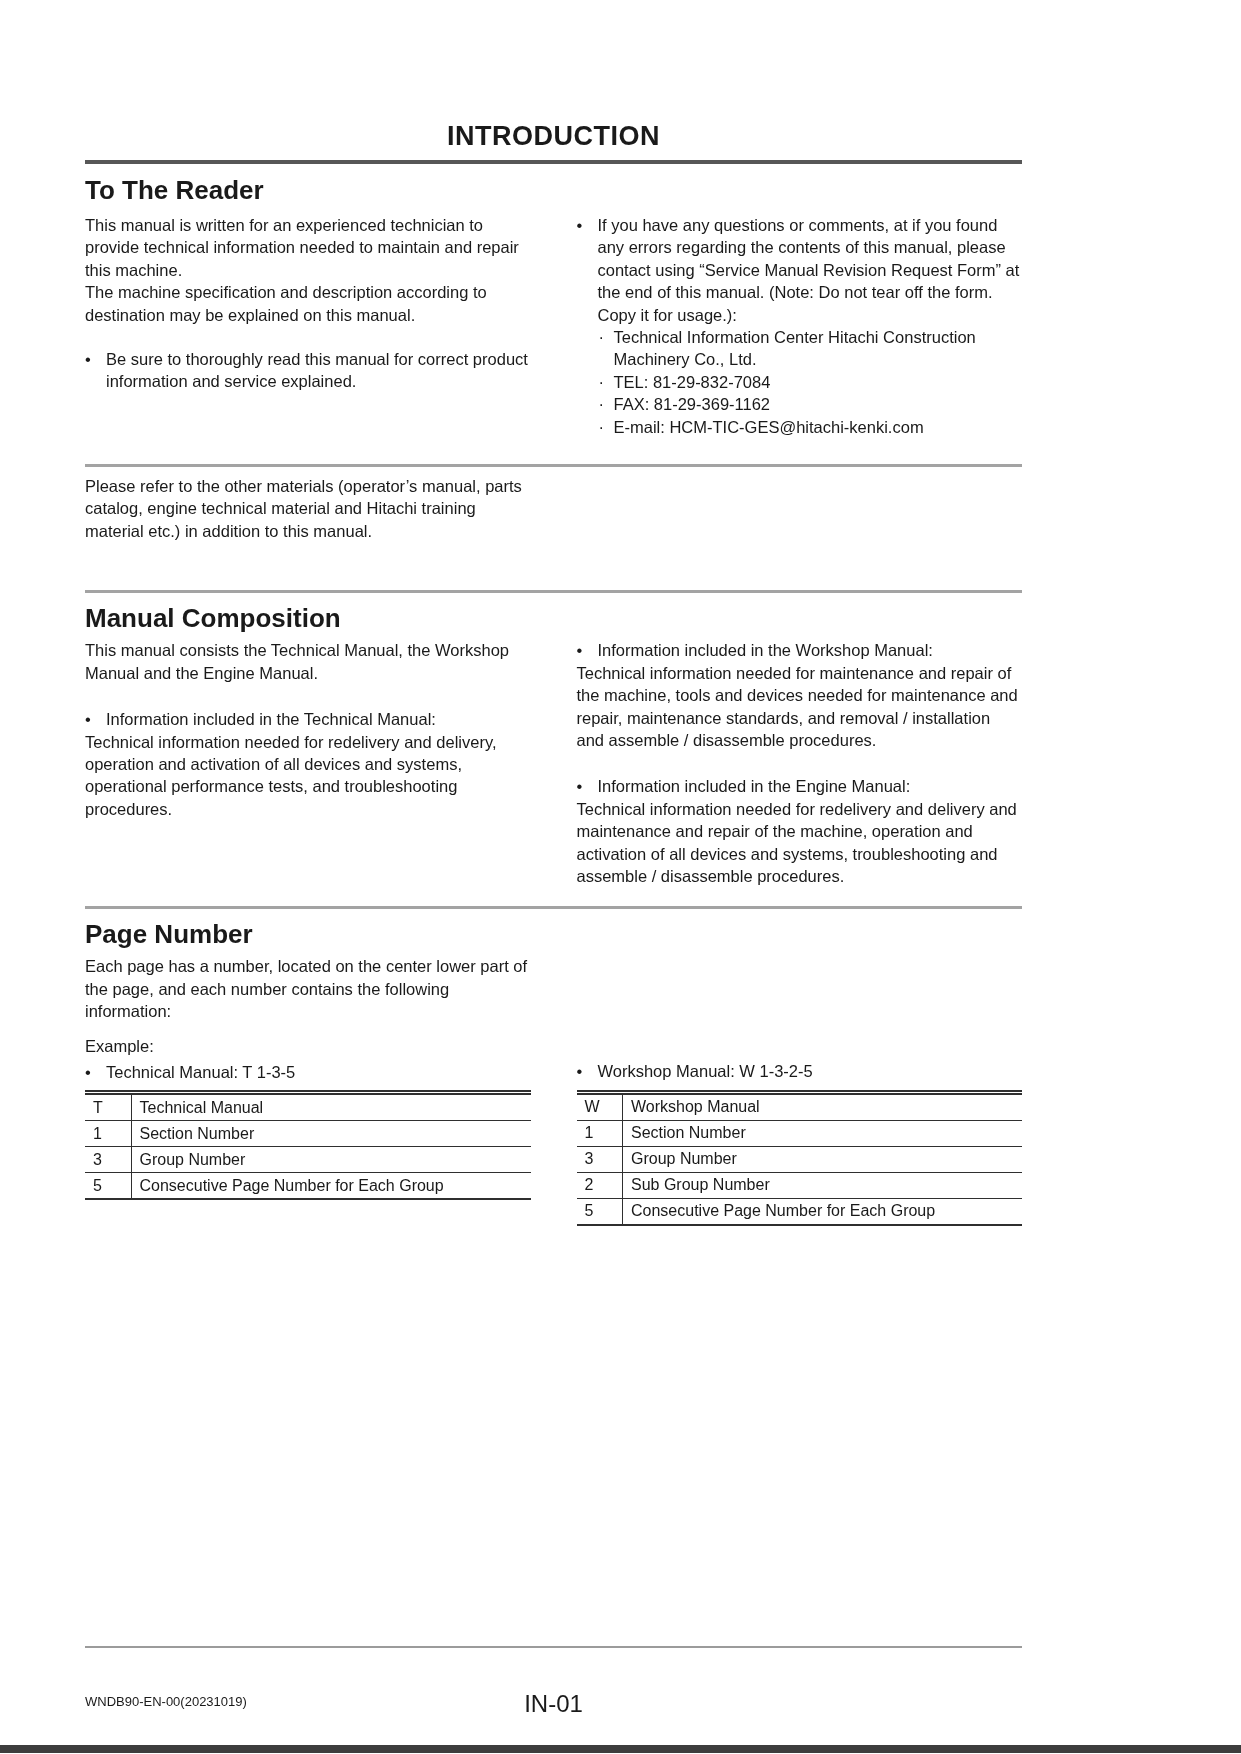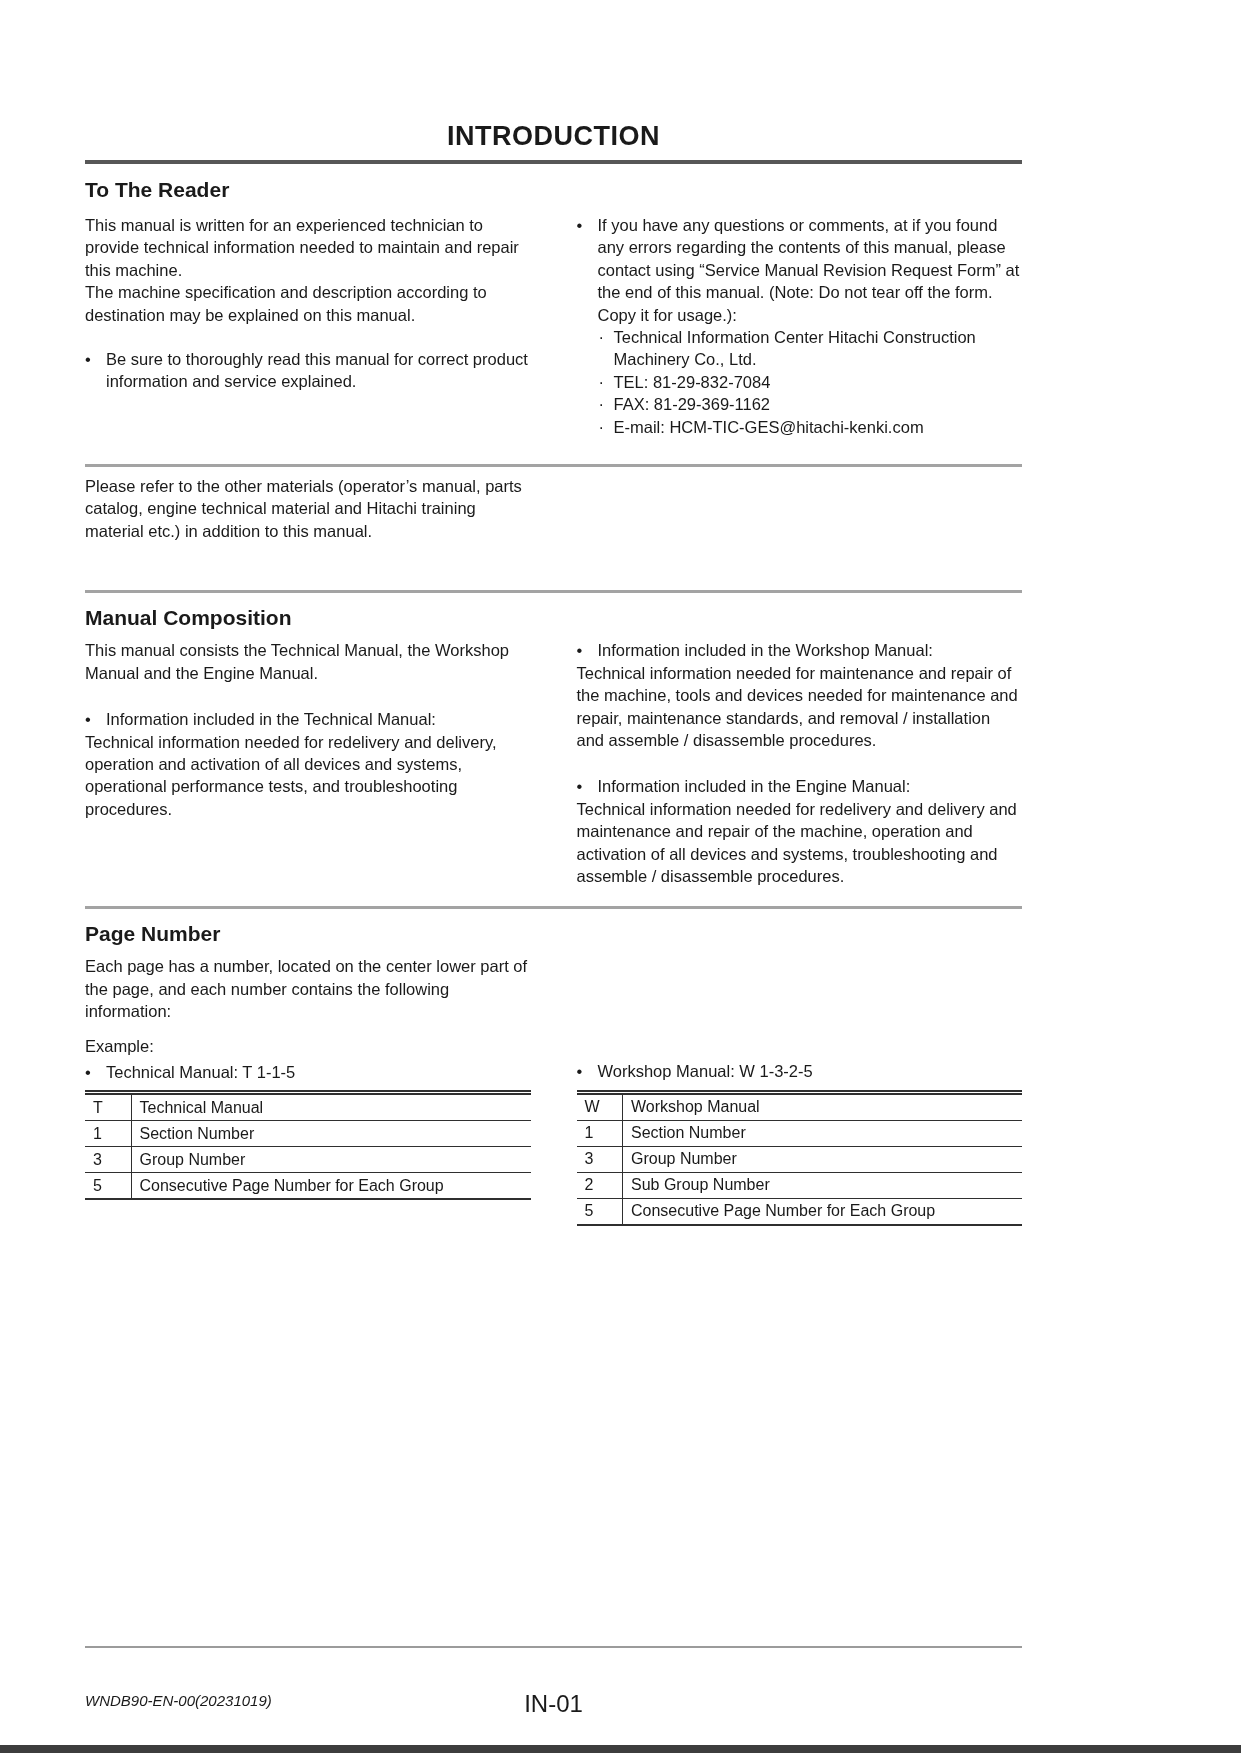--- a/index.html
+++ b/index.html
@@ -27,21 +27,21 @@
     font-weight: 700;
     letter-spacing: 0.5px;
   }
   .title-rule {
     margin-top: 7px;
     height: 2px;
     border-top: 2px solid #575757;
     border-bottom: 2px solid #575757;
   }
   h2 {
-    font-size: 21px;
+    font-size: 26px;
     line-height: 26px;
     font-weight: 700;
     margin-top: 13px;
   }
   .body-text { font-size: 16.5px; line-height: 22.4px; }
   .two-col {
     display: grid;
     grid-template-columns: 1fr 1fr;
     column-gap: 46px;
     margin-top: 11px;
@@ -77,21 +77,21 @@
   .pn-table td.code { width: 46px; border-right: 1.5px solid #2f2f2f; }
   .pn-table tr:last-child td { border-bottom: 2px solid #2f2f2f; }
   .footer {
     position: absolute;
     left: 85px;
     top: 1646px;
     width: 937px;
   }
   .footer-rule { height: 2px; background: #9b9b9b; }
   .footer-row { position: relative; margin-top: 44px; }
-  .footer-left { font-size: 15px; font-style: italic; }
+  .footer-left { font-size: 13px; }
   .footer-center {
     position: absolute;
     left: 0; right: 0; top: -2px;
     text-align: center;
     font-size: 24px;
   }
   .bottom-bar {
     position: absolute;
     left: 0;
     bottom: 1px;
@@ -189,21 +189,21 @@
     <div class="section-rule rule-3"></div>
 
     <section>
       <h2 class="mt12">Page Number</h2>
       <div class="two-col mt8 body-text">
         <div>
           <p>Each page has a number, located on the center lower part of the page, and each number contains the following information:</p>
           <p class="example-label">Example:</p>
           <div class="bullet-item example-bullet">
             <span class="marker">•</span>
-            <span>Technical Manual: T 1-1-5</span>
+            <span>Technical Manual: T 1-3-5</span>
           </div>
           <table class="pn-table">
             <tbody>
                 <tr>
               <td class="code">T</td>
               <td>Technical Manual</td>
             </tr>
             <tr>
               <td class="code">1</td>
               <td>Section Number</td>

